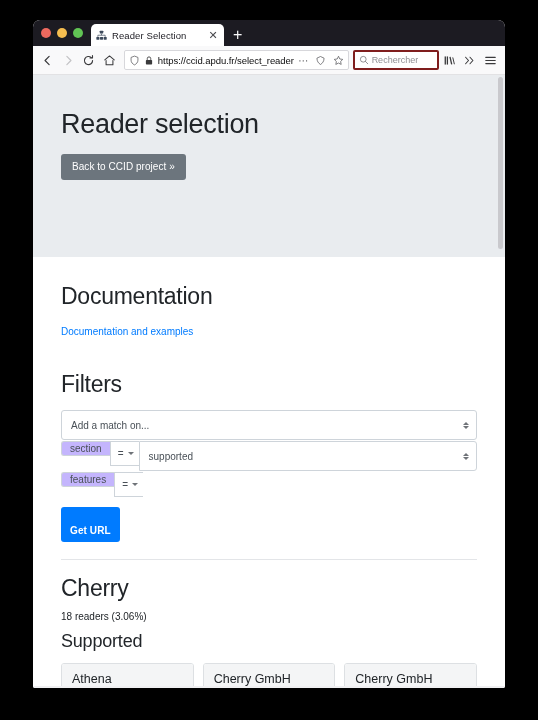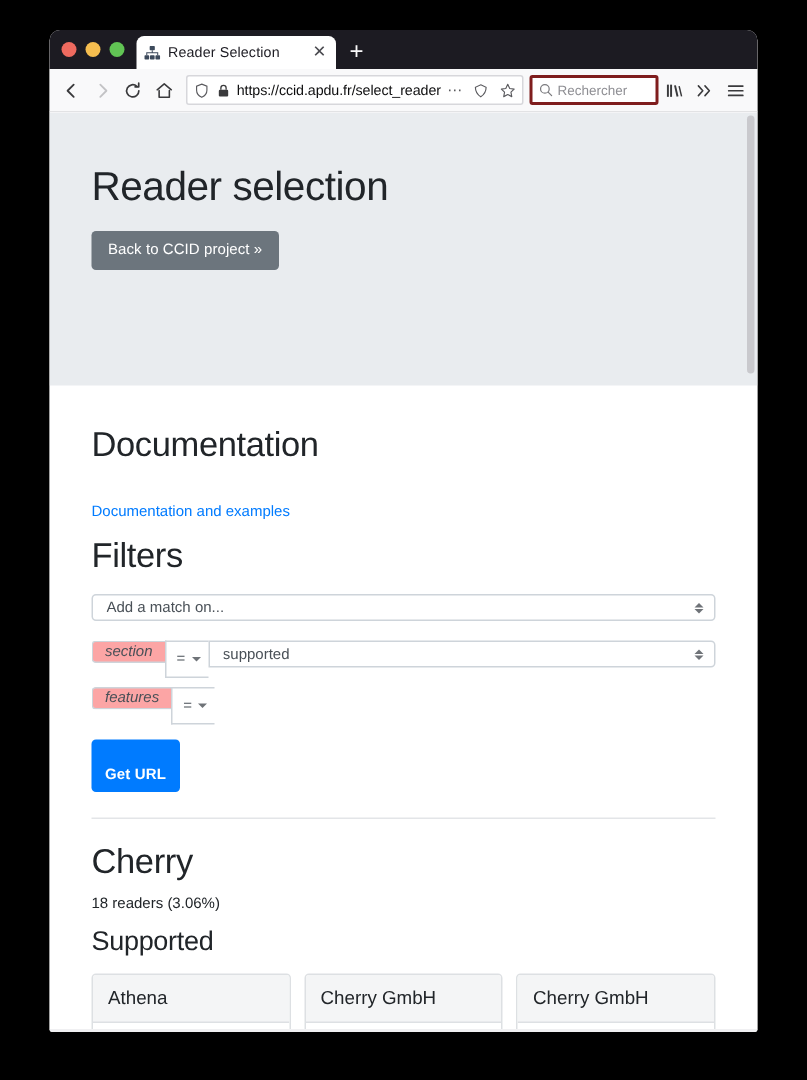--- a/index.html
+++ b/index.html
@@ -219,64 +219,63 @@
     font-size: 23px;
     font-weight: 400;
     color: #212529;
     letter-spacing: -.25px;
     line-height: 1.2;
   }
   #doc-link {
     display: inline-block;
     font-size: 10px;
     color: #007bff;
-    margin-top: 25px;
+    margin-top: 15px;
     text-decoration: none;
   }
-  h2.filters-title { margin-top: 8px; }
+  h2.filters-title { margin-top: 32px; }
 
   
   #filters { margin-top: 12px; }
   .filter-row {
     display: flex;
     align-items: stretch;
     height: 25px;
     margin-bottom: 6px;
     width: 100%;
   }
   .ctrl {
     background: #ffffff;
     border: 1px solid #ced4da;
     border-radius: 3px;
-    height: 18px;
+    height: 30px;
     display: flex;
     align-items: center;
   }
   .select-main {
     flex: 1 1 auto;
     justify-content: space-between;
     padding: 0 7px 0 9px;
     font-size: 10px;
     color: #495057;
     min-width: 0;
   }
   .select-main .lbl { white-space: nowrap; overflow: hidden; }
   .prepend-label {
-    background: #fca5a5;
+    background: #c4b5fd;
     border: 1px solid #ced4da;
     border-right: none;
     border-radius: 3px 0 0 3px;
     padding: 0 8px;
     font-size: 10px;
     color: #495057;
     display: flex;
     align-items: center;
     height: 15px;
     white-space: nowrap;
-    font-style: italic;
   }
   .op-select {
     background: #ffffff;
     border: 1px solid #ced4da;
     border-right: none;
     padding: 0 5px 0 7px;
     font-size: 10px;
     color: #495057;
     display: flex;
     align-items: center;

